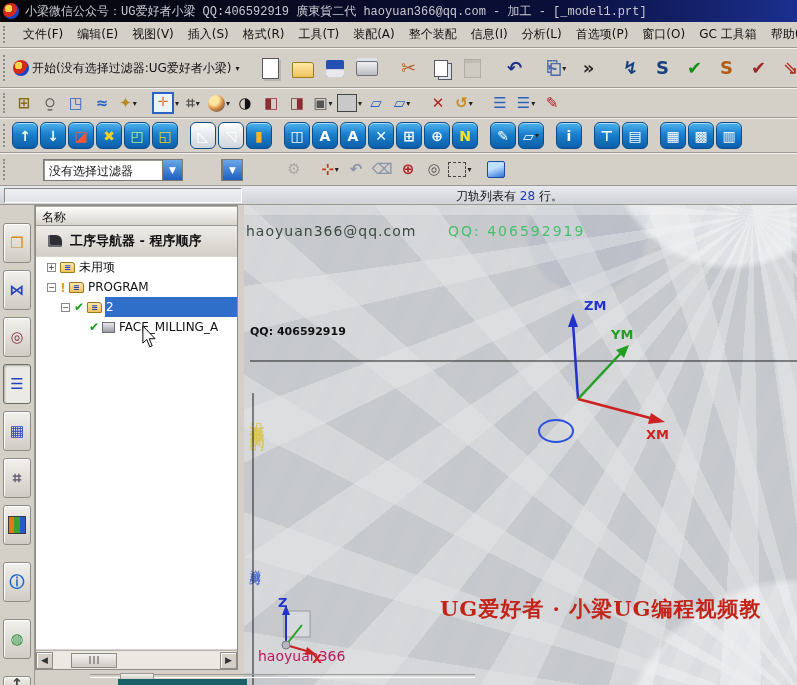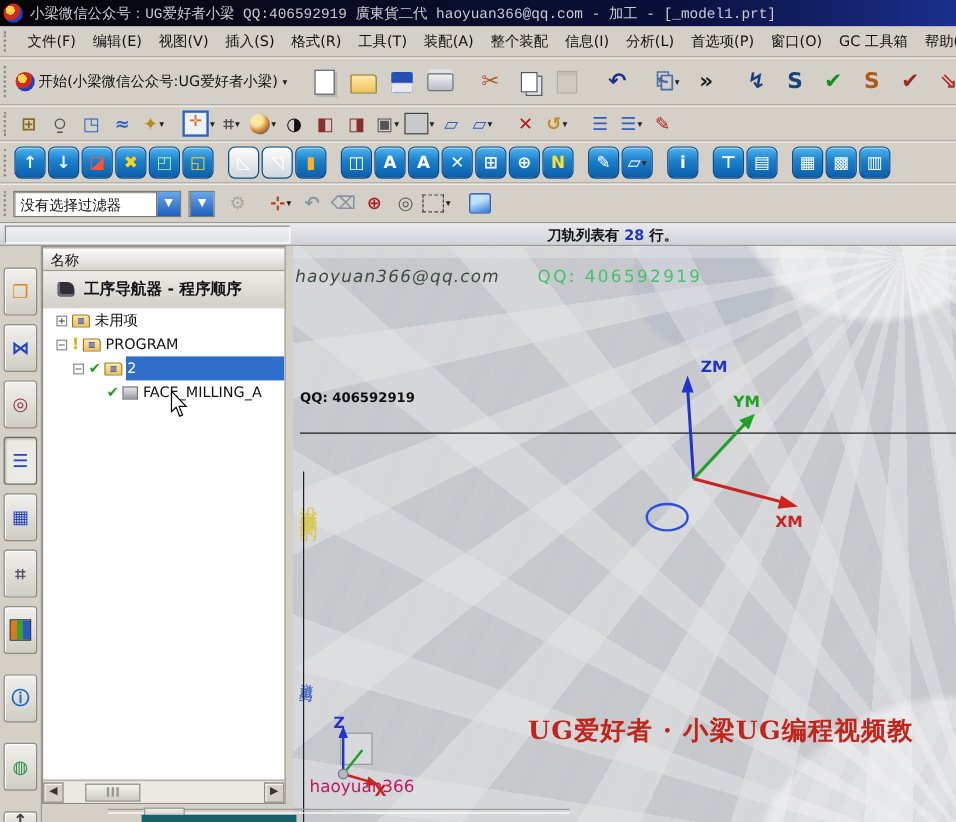--- a/index.html
+++ b/index.html
@@ -22,21 +22,21 @@
     background:linear-gradient(135deg,#2a53c0 0 55%,#10102a 55% 100%); border-radius:2px; }
   .menu-item { padding:3px 7px; font-size:12px; color:#111; white-space:nowrap; }
 
   
   .trow { position:absolute; left:0; width:797px; background:#d4d0c8;
     border-top:1px solid #f4f2ee; border-bottom:1px solid #9c9a94;
     display:flex; align-items:center; overflow:hidden; }
   #row1 { top:48px;  height:40px; }
   #row2 { top:88px;  height:30px; }
   #row3 { top:118px; height:35px; }
-  #row4 { top:153px; height:33px; }
+  #row4 { top:153px; height:33px;gap:32px; }
   .tsep { width:2px; height:72%; margin:0 4px; border-left:1px solid #9c9a94; border-right:1px solid #fff; }
   .tbtn { position:relative; min-width:24px; height:24px; margin:0 1px; border-radius:2px;
     display:flex; align-items:center; justify-content:center; flex:none; }
   .tbtn .glyph { font-size:15px; line-height:1; color:#333; font-weight:bold; }
   .tbtn .caret { font-size:8px; color:#222; margin-left:1px; }
   .tbtn.dim { opacity:.45; }
   #row1 .tbtn { min-width:30px; height:30px; }
   #row1 .tbtn .glyph { font-size:18px; }
 
   
@@ -76,21 +76,21 @@
   .combo .val { font-size:12px; padding:3px 5px; width:118px; white-space:nowrap; overflow:hidden; color:#111; }
   .combo .btn { width:20px; background:linear-gradient(#6aa6e8,#1e5fc0); border-left:1px solid #7c7a74;
     color:#fff; font-size:9px; display:flex; align-items:center; justify-content:center; }
 
   
   #promptbar { position:absolute; left:0; top:186px; width:797px; height:19px;
     background:linear-gradient(#e9eaee,#cfd2d8);
     border-bottom:1px solid #9c9a94; }
   #prompt-cell { position:absolute; left:4px; top:2px; width:238px; height:15px;
     border:1px solid #8c8a84; border-right-color:#fff; border-bottom-color:#fff; background:rgba(255,255,255,.35); }
-  #prompt-msg { position:absolute; left:456px; top:2px; font-size:12px; font-weight:bold; color:#111; white-space:nowrap; }
+  #prompt-msg { position:absolute; left:456px; top:2px; font-size:12px; font-weight:normal; color:#111; white-space:nowrap; }
   #prompt-msg .count { color:#2236c0; }
 
   
   #rail { position:absolute; left:0; top:205px; width:35px; height:480px; background:#d4d0c8;
     border-right:1px solid #9c9a94; display:flex; flex-direction:column; align-items:center; padding-top:18px; }
   .rbtn { width:28px; height:40px; margin-bottom:7px; border-radius:3px;
     background:linear-gradient(#f2f0ec,#cfccc4); border:1px solid #8e8c86;
     box-shadow:1px 1px 0 #fff inset; display:flex; align-items:center; justify-content:center; flex:none; }
   .rbtn .glyph { font-size:15px; font-weight:bold; }
   .rbtn.active { background:#eceae4; border-color:#6e6c66; box-shadow:inset 1px 1px 2px rgba(0,0,0,.25); }
@@ -144,21 +144,21 @@
   #canvas .tex1 { position:absolute; inset:0;
     background:
       radial-gradient(circle at 88% -12%, rgba(255,255,255,.5) 0 16%, transparent 17%),
       radial-gradient(circle at 62% 6%, rgba(160,170,190,.30) 0 10%, transparent 11%),
       radial-gradient(circle at 100% 115%, rgba(255,255,255,.45) 0 22%, transparent 23%); }
   #canvas .tex2 { position:absolute; inset:0; opacity:.5;
     background:
       repeating-conic-gradient(from .1turn at 92% 2%, rgba(255,255,255,.55) 0 5deg, transparent 5deg 13deg),
       repeating-conic-gradient(from .55turn at 105% 108%, rgba(255,255,255,.5) 0 4deg, transparent 4deg 11deg),
       repeating-linear-gradient(115deg, rgba(185,195,212,.28) 0 12px, transparent 12px 30px); }
-  #wm-email { position:absolute; left:2px; top:18px; font-size:14px; color:#3b4b3f; letter-spacing:1px;font-style:italic; }
+  #wm-email { position:absolute; left:2px; top:18px; font-size:14px; color:#3b4b3f; letter-spacing:1px; }
   #wm-qq-green { position:absolute; left:204px; top:18px; font-size:14px; color:#46c06a; letter-spacing:2px; }
   #wm-qq-black { position:absolute; left:6px; top:120px; font-size:11px; font-weight:bold; color:#101010; }
   #wm-vert { position:absolute; left:3px; top:205px; height:135px; writing-mode:vertical-rl;
     font-size:15px; color:#d9c33a; opacity:.85; letter-spacing:3px; }
   #wm-blue { position:absolute; left:1px; top:355px; height:62px; writing-mode:vertical-rl;
     font-size:12px; color:#4f6fd0; transform:rotate(6deg); letter-spacing:2px; }
   #wm-red { position:absolute; left:196px; top:390px; width:420px; font-size:21px; font-weight:bold;
     font-family:"DejaVu Serif","Liberation Serif",serif; color:#c32318; white-space:nowrap; letter-spacing:1px; }
   #triad-caption { position:absolute; left:14px; top:443px; font-size:14px; color:#be185d; }
   #axes { position:absolute; inset:0; pointer-events:none; }
@@ -192,21 +192,21 @@
   <span class="menu-item">窗口(O)</span>
   <span class="menu-item">GC 工具箱</span>
   <span class="menu-item">帮助(H)</span>
 
 </div>
 
 <div id="row1" class="trow">
   <div class="grip"></div>
   <div class="tbtn" style="min-width:auto;padding:0 4px;">
     <div id="applogo" style="position:static;"></div>
-    <span style="font-size:12px;margin:0 3px;color:#111;">开始(小梁微信公众号:UG爱好者小梁)</span>
+    <span style="font-size:12px;margin:0 3px;color:#111;">开始(没有选择过滤器:UG爱好者小梁)</span>
     <span class="caret">▾</span>
   </div>
   <div style="display:flex;align-items:center;">
       <i class="tsep"></i>
       <div class="tbtn i-doc"></div>
       <div class="tbtn i-folder"></div>
       <div class="tbtn i-save"></div>
       <div class="tbtn i-print"></div>
       <i class="tsep"></i>
       <div class="tbtn">

